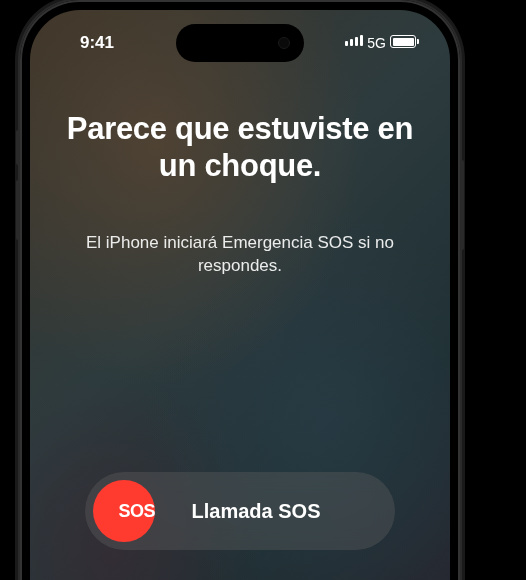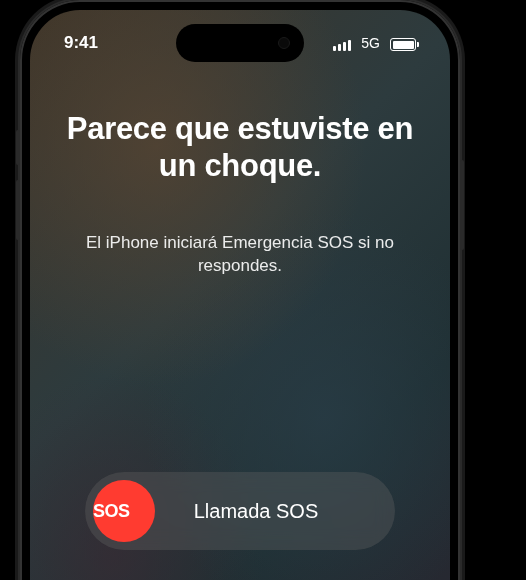--- a/index.html
+++ b/index.html
@@ -94,40 +94,40 @@
       width: 12px;
       height: 12px;
       background: #0a0a0a;
       border-radius: 50%;
       border: 1px solid #1a1a1a;
     }
 
     .status-bar {
       position: absolute;
       top: 18px;
-      left: 0;
+      left: 16px;
       right: 0;
       height: 30px;
       display: flex;
       justify-content: space-between;
       align-items: center;
       padding: 0 34px;
       z-index: 10;
     }
 
     .status-time {
       color: #fff;
       font-size: 17px;
       font-weight: 600;
     }
 
     .status-right {
       display: flex;
-      align-items: flex-end;
-      gap: 10px;
+      align-items: flex-start;
+      gap: 4px;
     }
 
     .signal-bars {
       display: flex;
       align-items: flex-end;
       gap: 2px;
     }
 
     .signal-bar {
       width: 3px;
@@ -215,32 +215,32 @@
       padding: 8px;
     }
 
     .sos-knob {
       width: 62px;
       height: 62px;
       background: #ff3b30;
       border-radius: 50%;
       display: flex;
       align-items: center;
-      justify-content: flex-start;
+      justify-content: flex-end;
       color: #fff;
       font-size: 18px;
       font-weight: 800;
       letter-spacing: -0.5px;
       flex-shrink: 0;
     }
 
     .sos-label {
       color: #fff;
       font-size: 20px;
-      font-weight: 400;
+      font-weight: 700;
       flex: 1;
       text-align: center;
       padding-right: 30px;
     }
   </style>
 </head>
 <body>
 
 <div class="phone-frame">
   <div class="side-button-right"></div>

